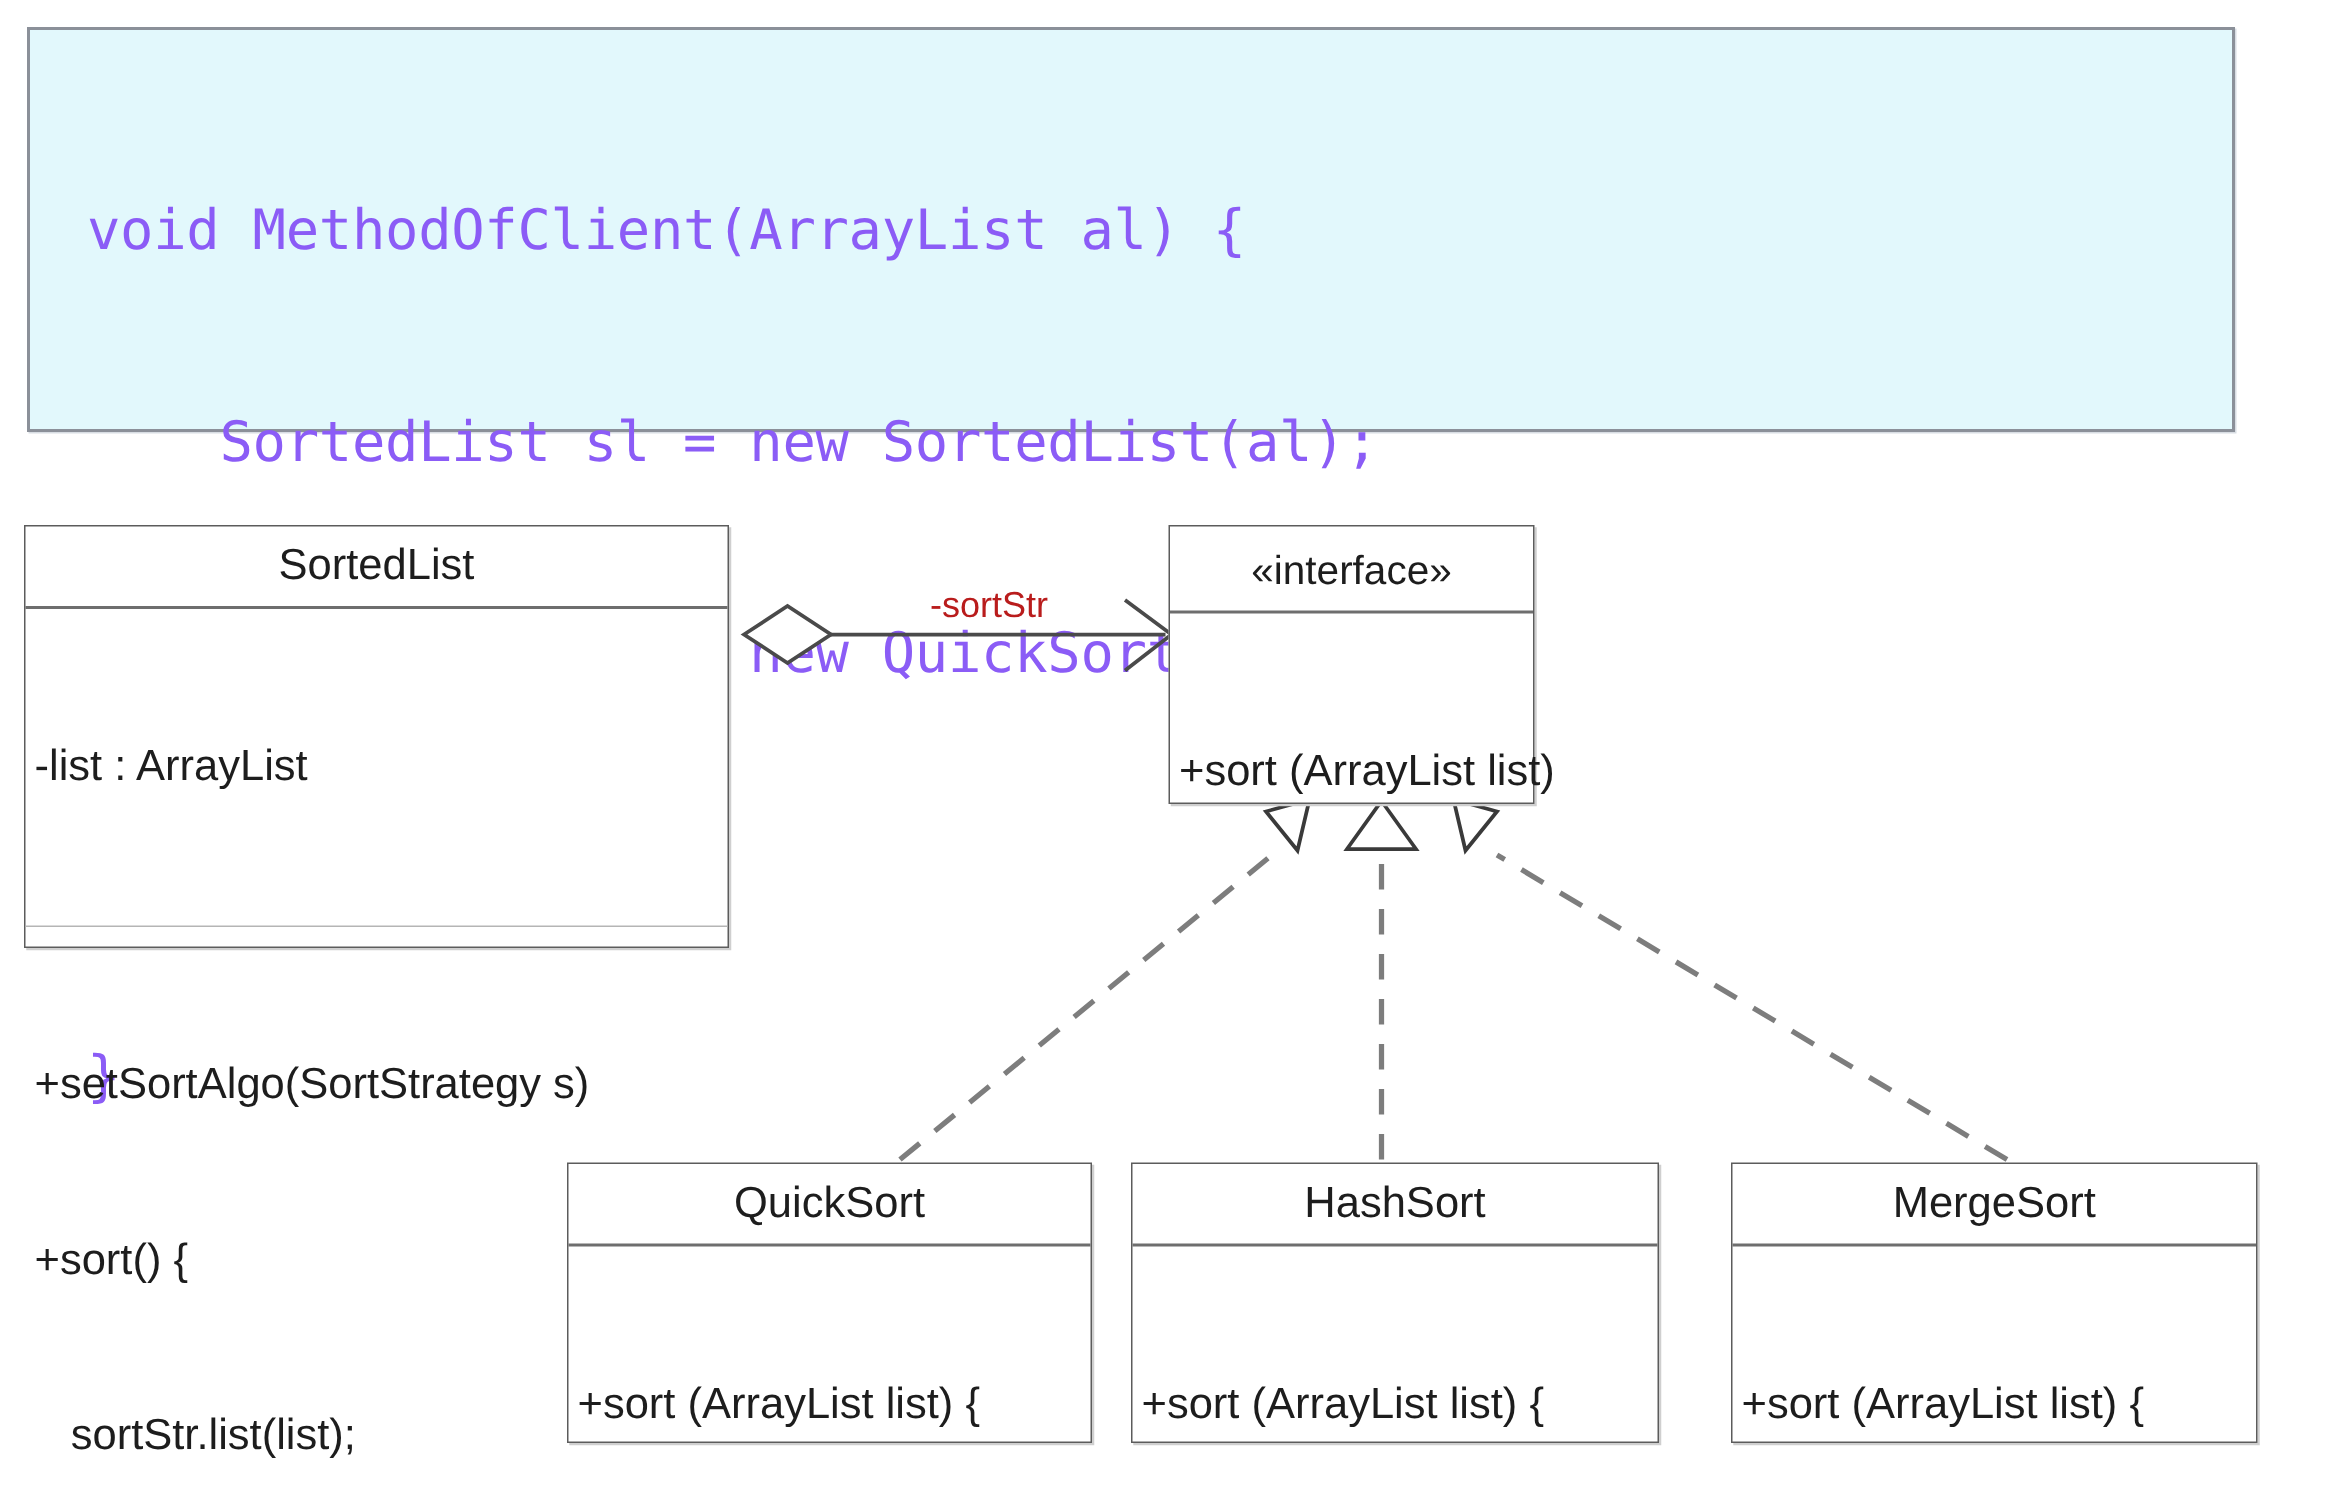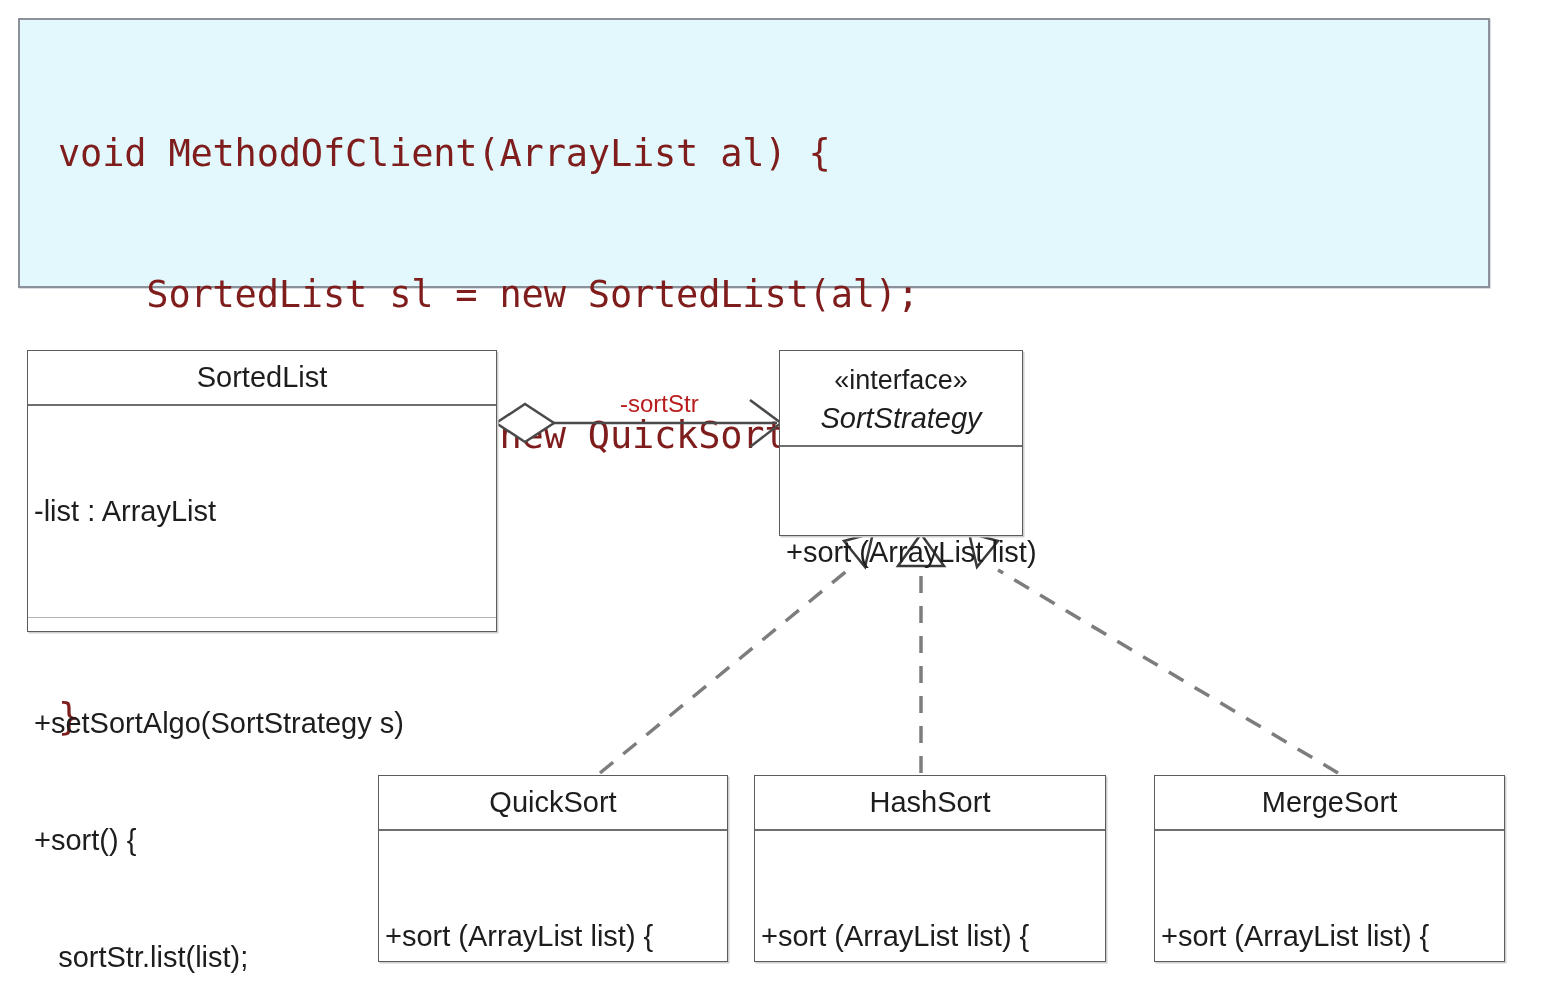--- a/index.html
+++ b/index.html
@@ -27,21 +27,21 @@
     box-sizing: border-box;
     box-shadow: 1px 1px 0 #d8dde3;
   }
   #code-lines {
     position: absolute;
     left: 38px;
     top: 16px;
     font-family: "DejaVu Sans Mono", monospace;
     font-size: 37px;
     line-height: 47px;
-    color: #7f1d1d;
+    color: #8b5cf6;
     white-space: pre;
     letter-spacing: -0.2px;
   }
   .code-line { display: block; height: 47px; }
 
   
   .uml-box {
     position: absolute;
     background: #ffffff;
     border: 1px solid #5c5c5c;
@@ -67,21 +67,21 @@
     padding: 8px 4px 8px 6px;
     color: #1d1d1d;
     font-size: 29px;
     line-height: 39px;
     white-space: pre;
   }
   .uml-compartment.attrs { border-bottom: 1px solid #b5b5b5; }
   .uml-line { display: block; height: 39px; }
 
   
-  #box-sortedlist { left: 27px;   top: 350px; width: 470px; height: 282px; }
+  #box-sortedlist { left: 16px;   top: 350px; width: 470px; height: 282px; }
   #box-sortstrategy { left: 779px; top: 350px; width: 244px; height: 186px; }
   #box-quicksort  { left: 378px;  top: 775px; width: 350px; height: 187px; }
   #box-hashsort   { left: 754px;  top: 775px; width: 352px; height: 187px; }
   #box-mergesort  { left: 1154px; top: 775px; width: 351px; height: 187px; }
 
   
   #connectors {
     position: absolute;
     left: 0; top: 0;
     width: 1550px; height: 1004px;
@@ -140,21 +140,20 @@
     <span class="uml-line">+setSortAlgo(SortStrategy s)</span>
     <span class="uml-line">+sort() {</span>
     <span class="uml-line">   sortStr.list(list);</span>
     
   </div>
 </div>
 
 <div class="uml-box" id="box-sortstrategy">
   <div class="uml-title iface">
     <span class="iface-stereo">«interface»</span>
-    <span class="iface-name">SortStrategy</span>
   </div>
   <div class="uml-compartment">
     <span class="uml-line">+sort (ArrayList list)</span>
   </div>
 </div>
 
 <div class="uml-box" id="box-quicksort">
   <div class="uml-title">QuickSort</div>
   <div class="uml-compartment">
     <span class="uml-line">+sort (ArrayList list) {</span>

